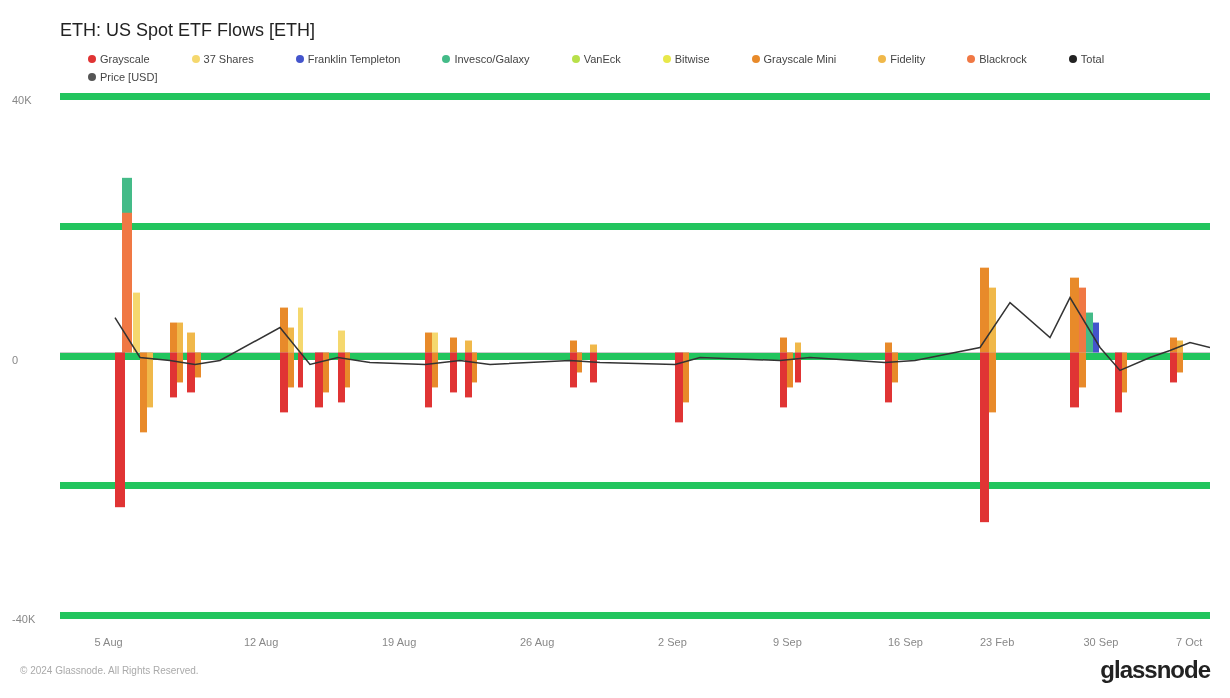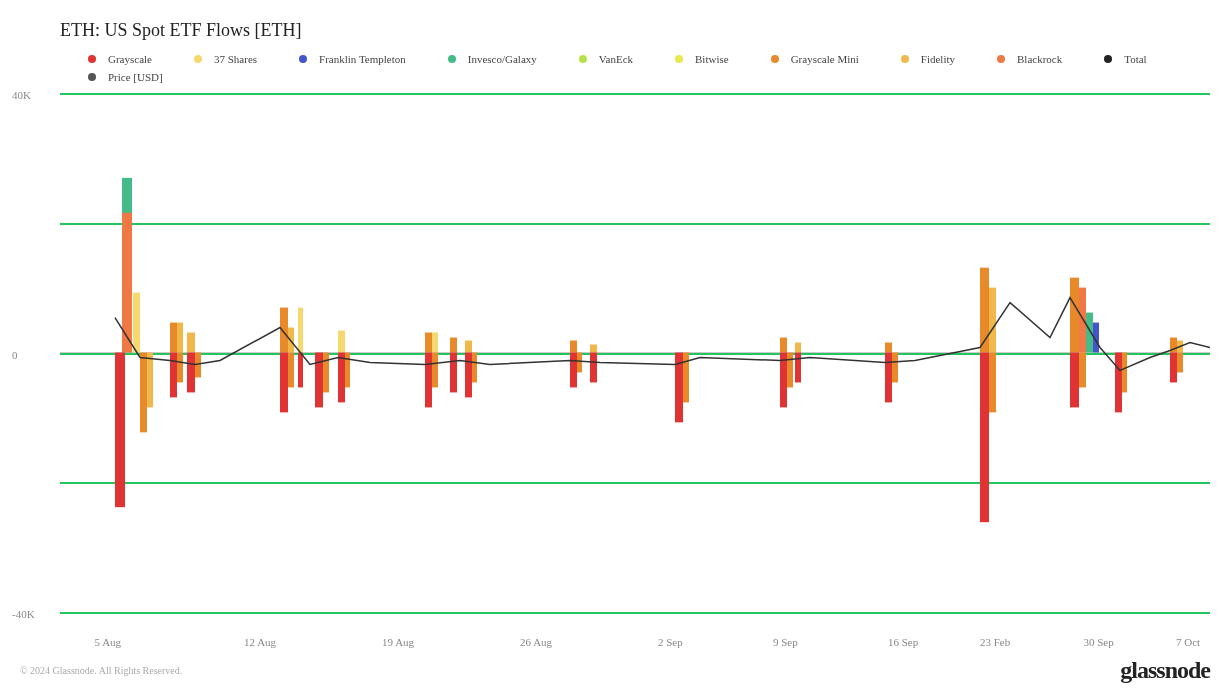--- a/index.html
+++ b/index.html
@@ -10,41 +10,40 @@
       height: 698px;
       overflow: hidden;
       position: relative;
     }
     .chart-container {
       width: 1230px;
       height: 698px;
       background: #fff;
       padding: 20px 20px 40px 60px;
       position: relative;
-      font-family: Liberation Serif, serif;
     }
     .chart-title {
       font-size: 18px;
       font-weight: 500;
       color: #222;
       margin-bottom: 12px;
     }
     .legend {
       display: flex;
       flex-wrap: wrap;
       gap: 6px 14px;
       margin-bottom: 10px;
       font-size: 11px;
       color: #444;
       align-items: center;
     }
     .legend-item {
       display: flex;
       align-items: center;
-      gap: 12px;
+      gap: 4px;
       padding-left: 28px;
     }
     .legend-dot {
       width: 8px;
       height: 8px;
       border-radius: 50%;
       flex-shrink: 0;
     }
     .chart-area {
       position: relative;
@@ -52,21 +51,21 @@
       height: 520px;
       border-bottom: 1px solid #ddd;
     }
     .grid-lines {
       position: absolute;
       top: 0; left: 0; right: 0; bottom: 0;
     }
     .grid-line {
       position: absolute;
       left: 0; right: 0;
-      border-top: 2px solid #22c55e;
+      border-top: 7px solid #22c55e;
     }
     .y-axis-label {
       position: absolute;
       left: -48px;
       font-size: 11px;
       color: #888;
       transform: translateY(-50%);
     }
     .bars-svg {
       position: absolute;

